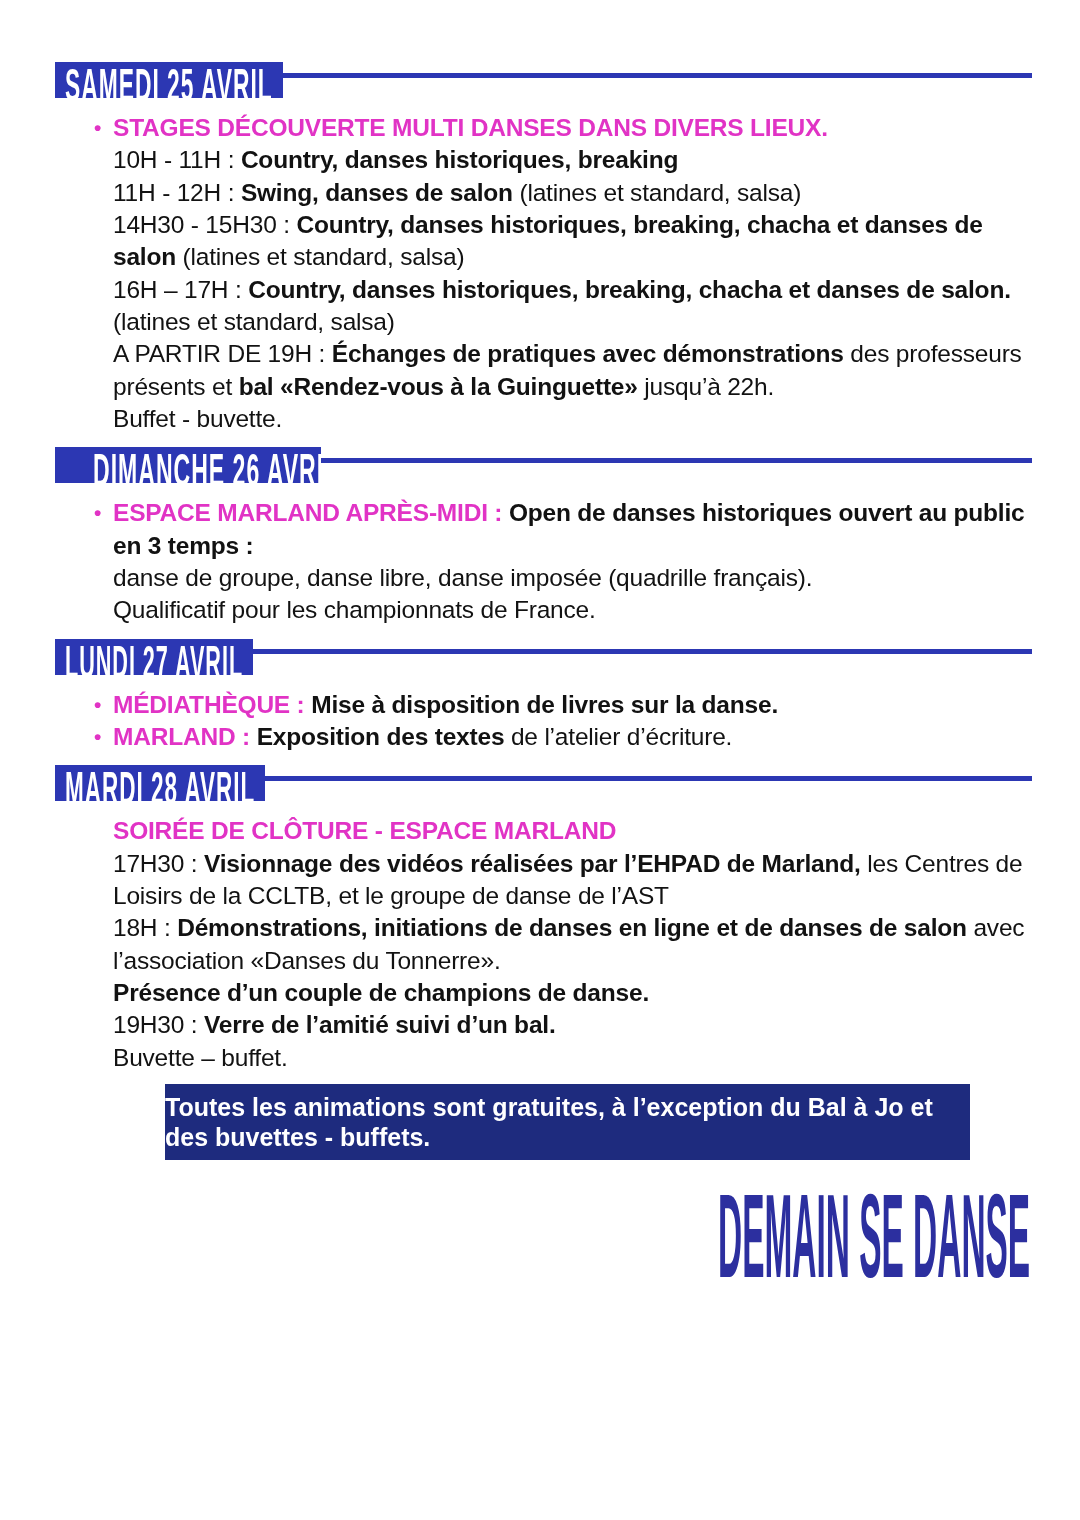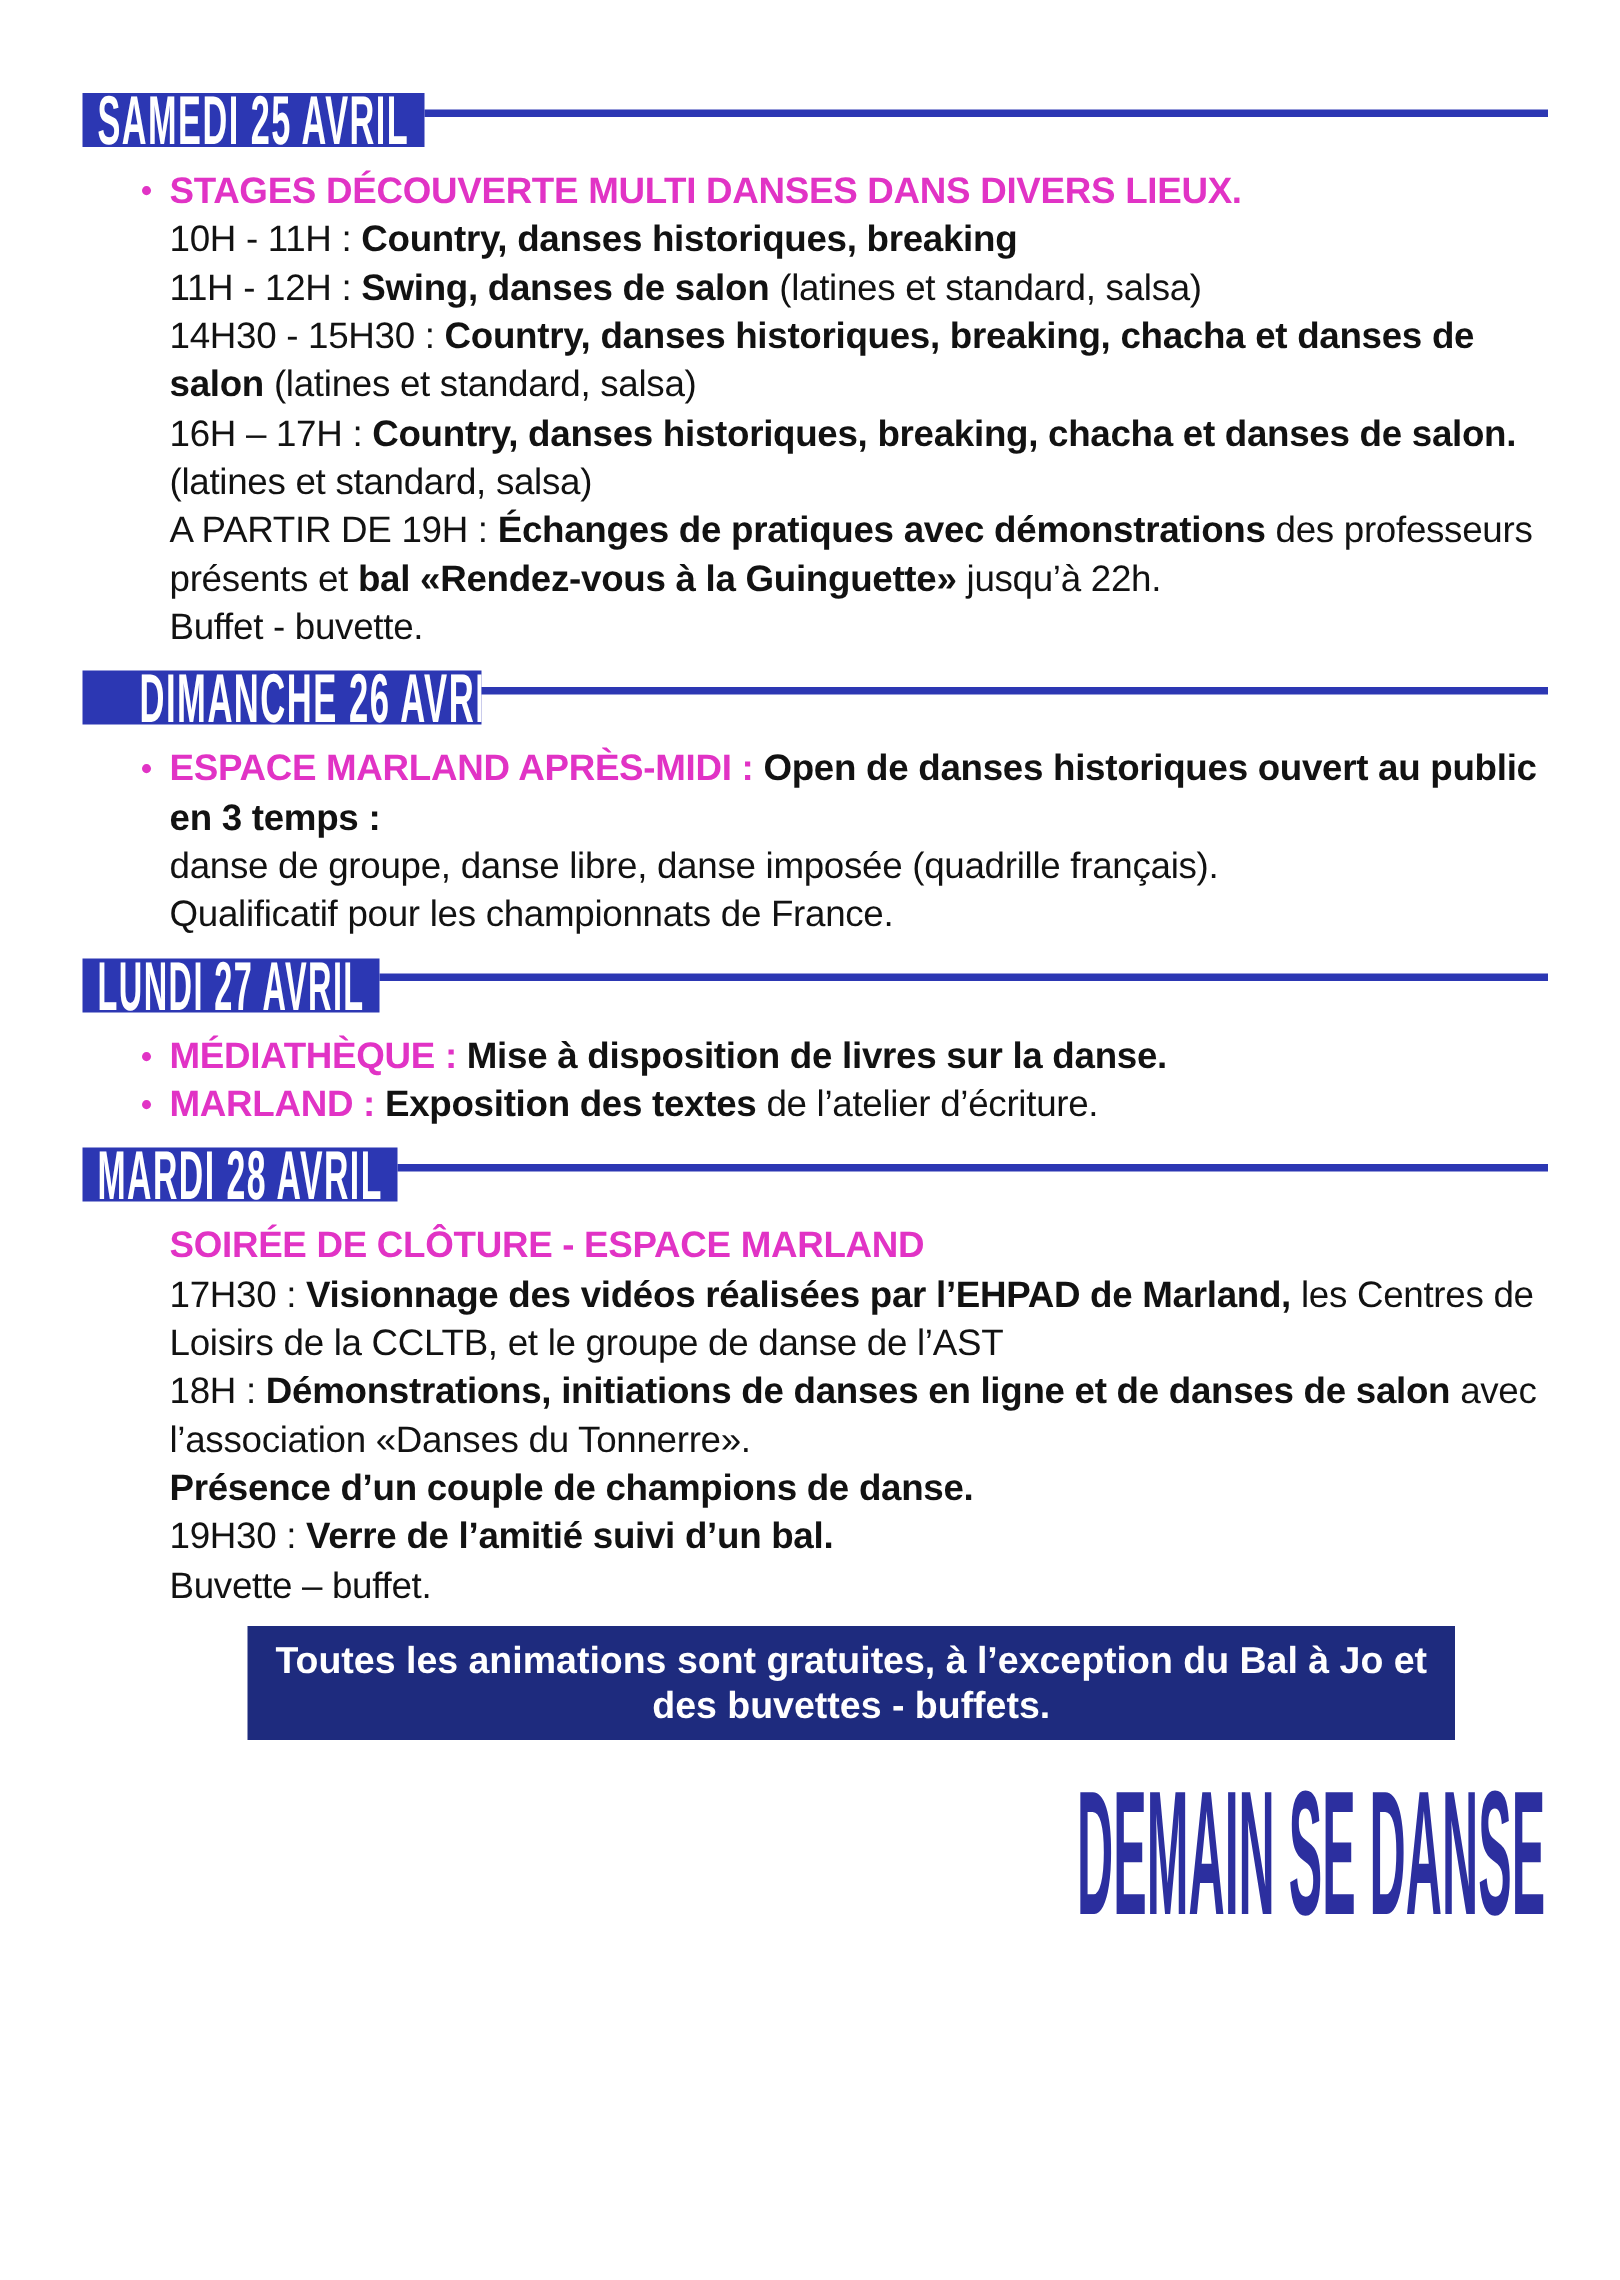--- a/index.html
+++ b/index.html
@@ -2,41 +2,41 @@
 <html><head>
 <meta charset="utf-8">
 <style>
   html,body{margin:0;padding:0;background:#ffffff;}
   body{width:1080px;height:1520px;overflow:hidden;
        font-family:"Liberation Sans",sans-serif;color:#121212;}
 
   
   .day-row{display:flex;align-items:center;margin:12px 48px 0 55px;}
   .day-row.first{margin-top:62px;}
-  .day-box{background:#2c37b3;height:36px;padding:0 10px;display:flex;align-items:center;
+  .day-box{background:#2c37b3;height:36px;padding:0 10px;display:flex;align-items:flex-start;
            box-sizing:border-box;overflow:hidden;flex:0 0 auto;}
   .day-label{display:inline-block;white-space:nowrap;color:#ffffff;font-weight:bold;
              font-size:46px;line-height:1;letter-spacing:2px;transform-origin:left center;}
   .box-samedi{width:228px;} .box-dimanche{width:266px;padding-left:38px;}
   .box-lundi{width:198px;} .box-mardi{width:210px;}
   .day-line{flex:1;height:5px;background:#2c37b3;transform:translateY(-5px);}
 
   
   .content{margin:14px 48px 0 113px;font-size:24.5px;line-height:1.32;letter-spacing:-0.2px;}
   .content p{margin:0;}
   .lead{position:relative;margin-bottom:5px;}
   .slot{margin-top:7px;position:relative;}
   .bullet{position:absolute;left:-19px;top:2px;font-size:21px;color:#e133c5;font-weight:bold;}
   .pink{color:#e133c5;font-weight:bold;}
   .b{font-weight:bold;}
   .outdent{margin-left:-18px;}
 
   
   .banner{background:#1e2b7e;color:#ffffff;font-weight:bold;font-size:25px;line-height:30px;
-          text-align:center;width:805px;margin:10px 0 0 165px;padding:8px 0;box-sizing:border-box;}
+          width:805px;margin:10px 0 0 165px;padding:8px 0;box-sizing:border-box;}
 
   
   .logo-row{width:312px;margin:22px 50px 0 auto;}
   .logo{display:inline-block;white-space:nowrap;font-weight:bold;font-size:118px;line-height:0.92;
         color:#2c2f9f;transform-origin:left center;}
 </style>
 </head>
 <body>
 
 <section>

